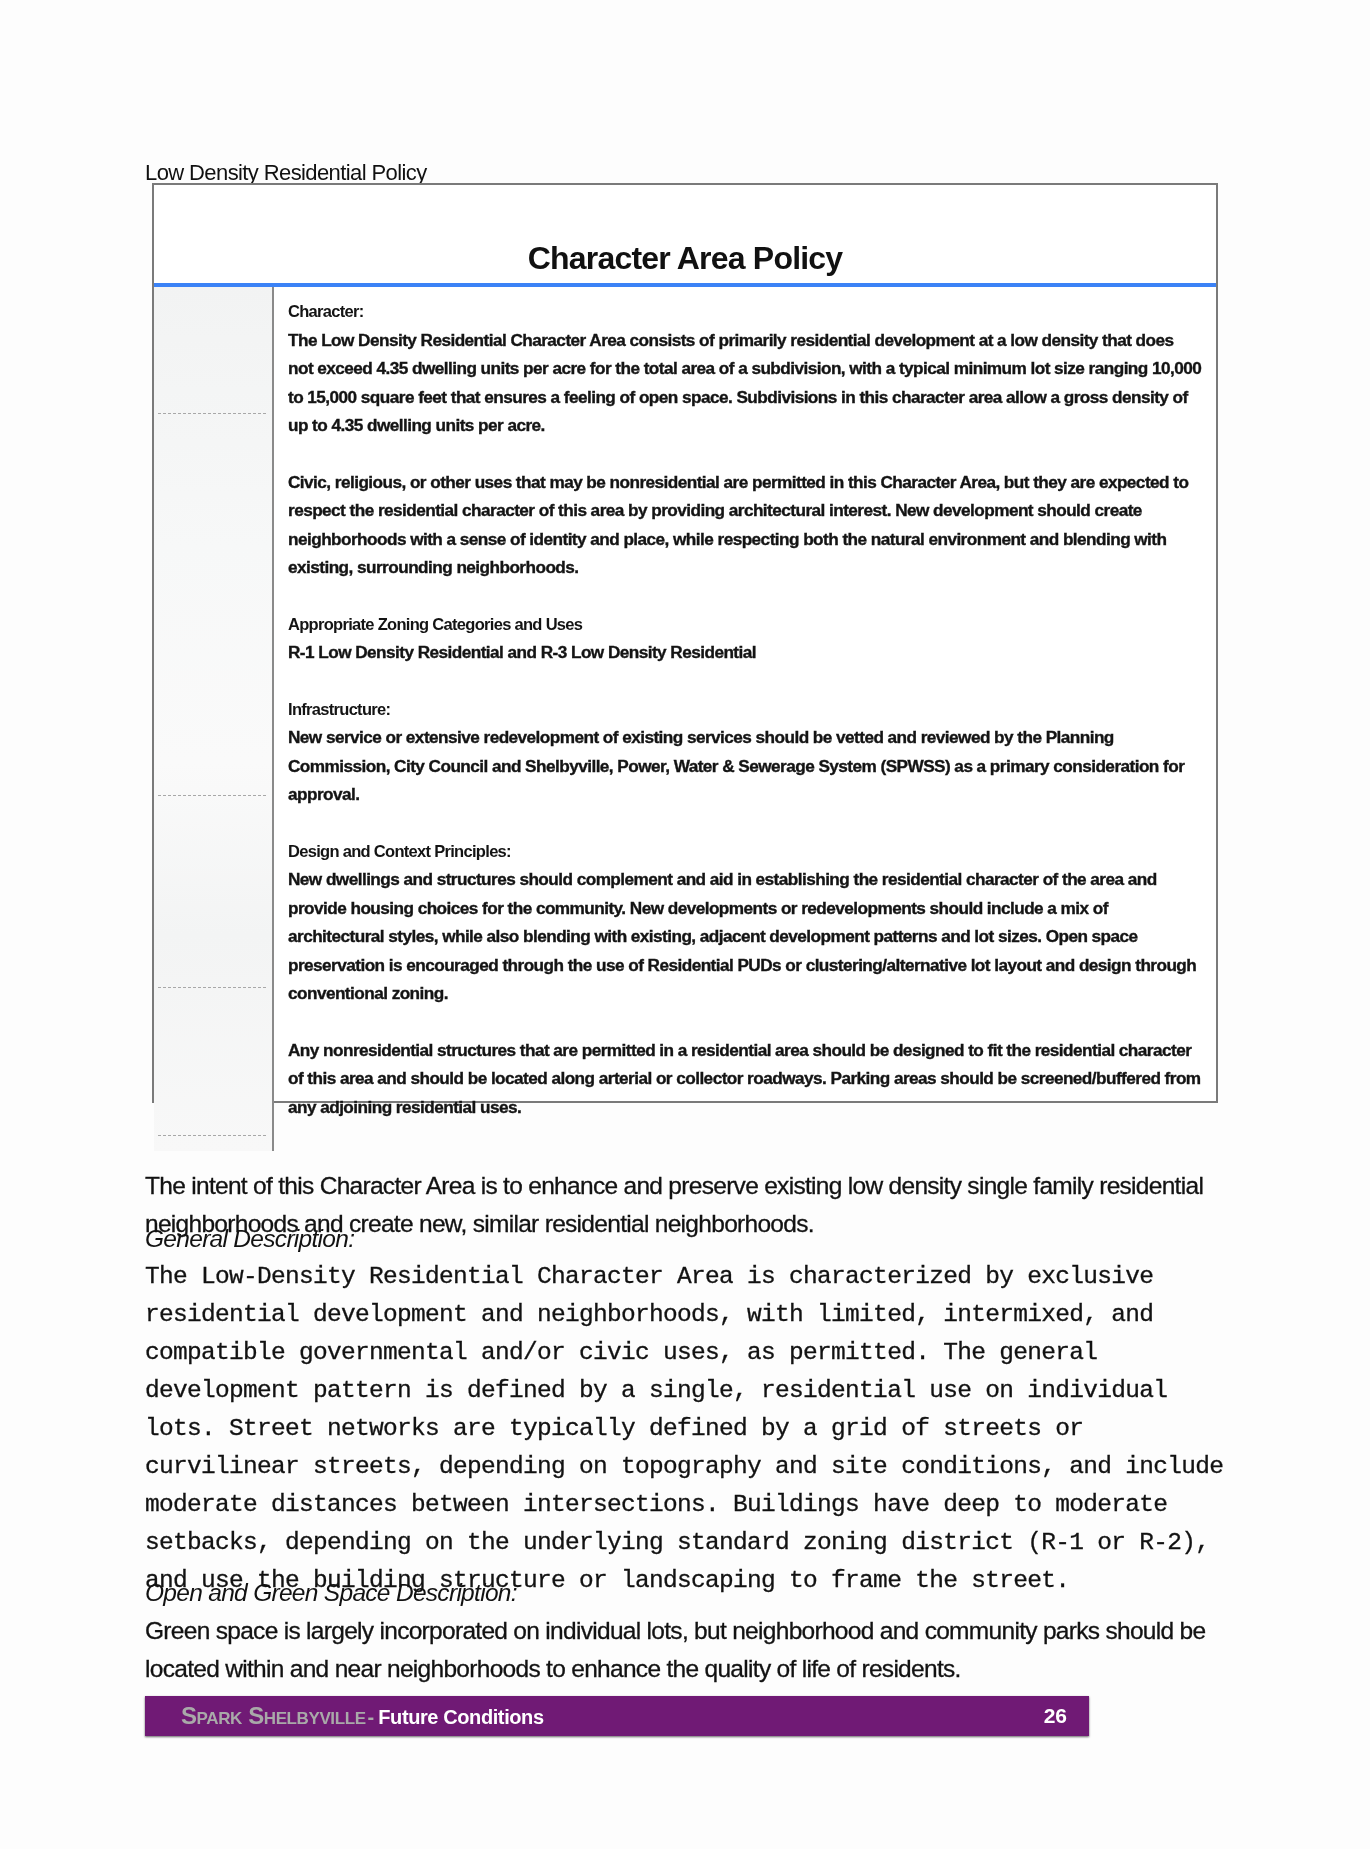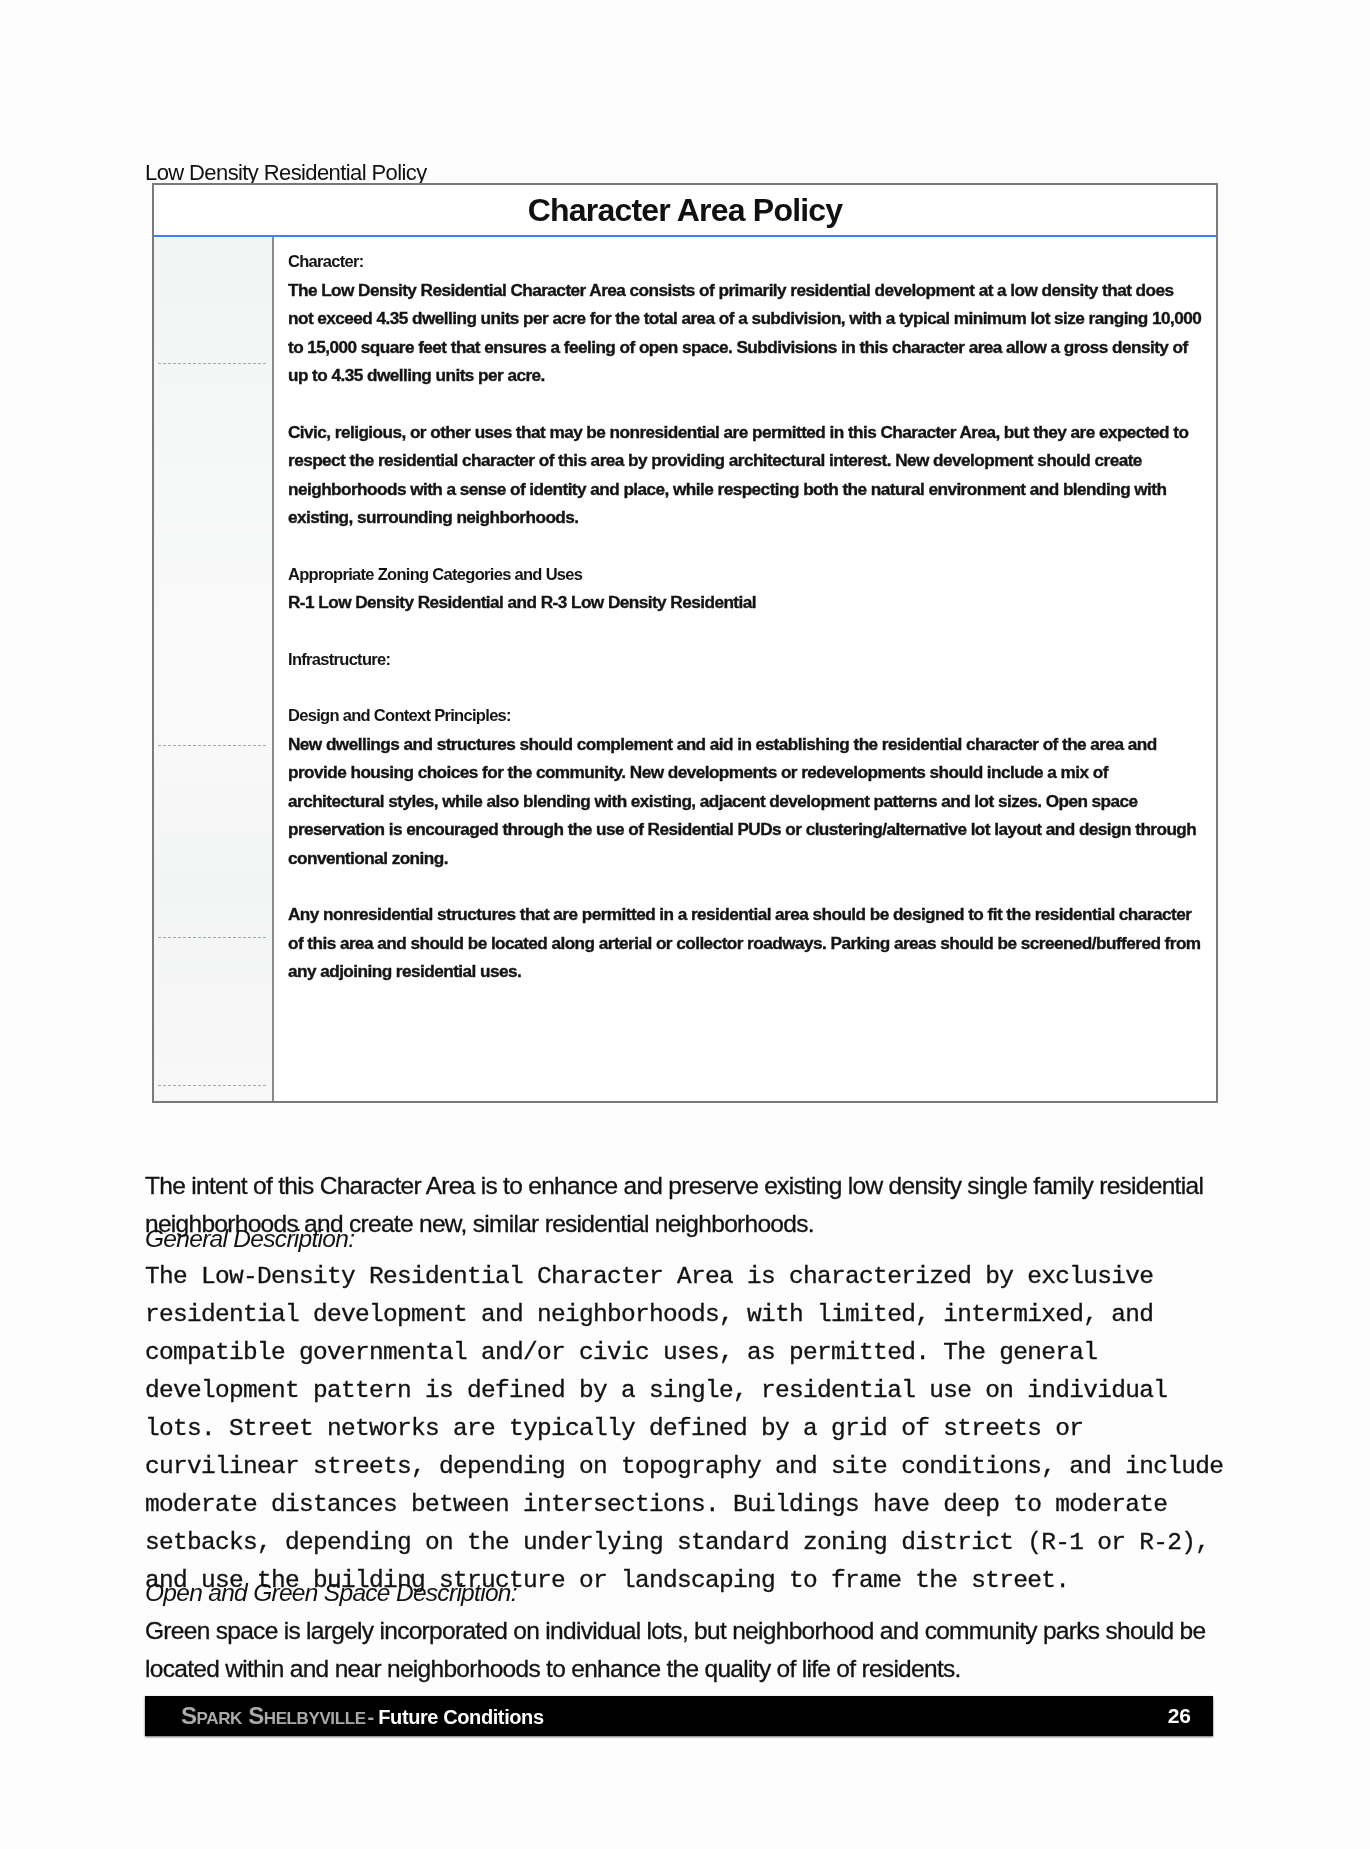--- a/index.html
+++ b/index.html
@@ -31,28 +31,29 @@
       left: 152px;
       top: 183px;
       width: 1066px;
       height: 920px;
       border: 2px solid #7a7a7a;
       box-sizing: border-box;
       background: #ffffff;
     }
     .policy-table-header {
       height: 50px;
-      border-bottom: 2px solid #3b82f6;
+      border-bottom: 4px solid #3b82f6;
       display: flex;
       align-items: center;
       justify-content: center;
       font-weight: bold;
       font-size: 32px;
       letter-spacing: -0.8px;
       color: #111;
+      margin-top: 48px;
     }
     .policy-table-body {
       display: flex;
       height: calc(100% - 52px);
     }
     .side-column {
       width: 118px;
       border-right: 2px solid #8a8a8a;
       background: linear-gradient(180deg, #f2f3f3 0%, #f7f8f8 30%, #fafafa 55%, #f3f4f4 75%, #f8f8f8 100%);
       position: relative;
@@ -123,23 +124,23 @@
       letter-spacing: -0.7px;
       color: #121212;
     }
     .green-text {
       top: 1612px;
     }
     .footer-bar {
       position: absolute;
       left: 145px;
       top: 1696px;
-      width: 1068px;
+      width: 944px;
       height: 40px;
-      background: #000000;
+      background: #701a75;
       display: flex;
       align-items: center;
       justify-content: space-between;
       padding: 0 22px 0 36px;
       box-sizing: border-box;
       box-shadow: 0 1px 2px #666;
     }
     .footer-left {
       display: flex;
       align-items: baseline;
@@ -188,20 +189,21 @@
       </div>
       <div class="block">
         <p>Civic, religious, or other uses that may be nonresidential are permitted in this Character Area, but they are expected to respect the residential character of this area by providing architectural interest. New development should create neighborhoods with a sense of identity and place, while respecting both the natural environment and blending with existing, surrounding neighborhoods.</p>
       </div>
       <div class="block">
         <span class="block-heading">Appropriate Zoning Categories and Uses</span>
         <p>R-1 Low Density Residential and R-3 Low Density Residential</p>
       </div>
       <div class="block">
         <span class="block-heading">Infrastructure:</span>
+        <p>New service or extensive redevelopment of existing services should be vetted and reviewed by the Planning Commission, City Council and Shelbyville, Power, Water &amp; Sewerage System (SPWSS) as a primary consideration for approval.</p>
       </div>
       <div class="block">
         <span class="block-heading">Design and Context Principles:</span>
         <p>New dwellings and structures should complement and aid in establishing the residential character of the area and provide housing choices for the community. New developments or redevelopments should include a mix of architectural styles, while also blending with existing, adjacent development patterns and lot sizes. Open space preservation is encouraged through the use of Residential PUDs or clustering/alternative lot layout and design through conventional zoning.</p>
       </div>
       <div class="block" style="margin-bottom:0">
         <p>Any nonresidential structures that are permitted in a residential area should be designed to fit the residential character of this area and should be located along arterial or collector roadways. Parking areas should be screened/buffered from any adjoining residential uses.</p>
       </div>
     </div>
   </div>

